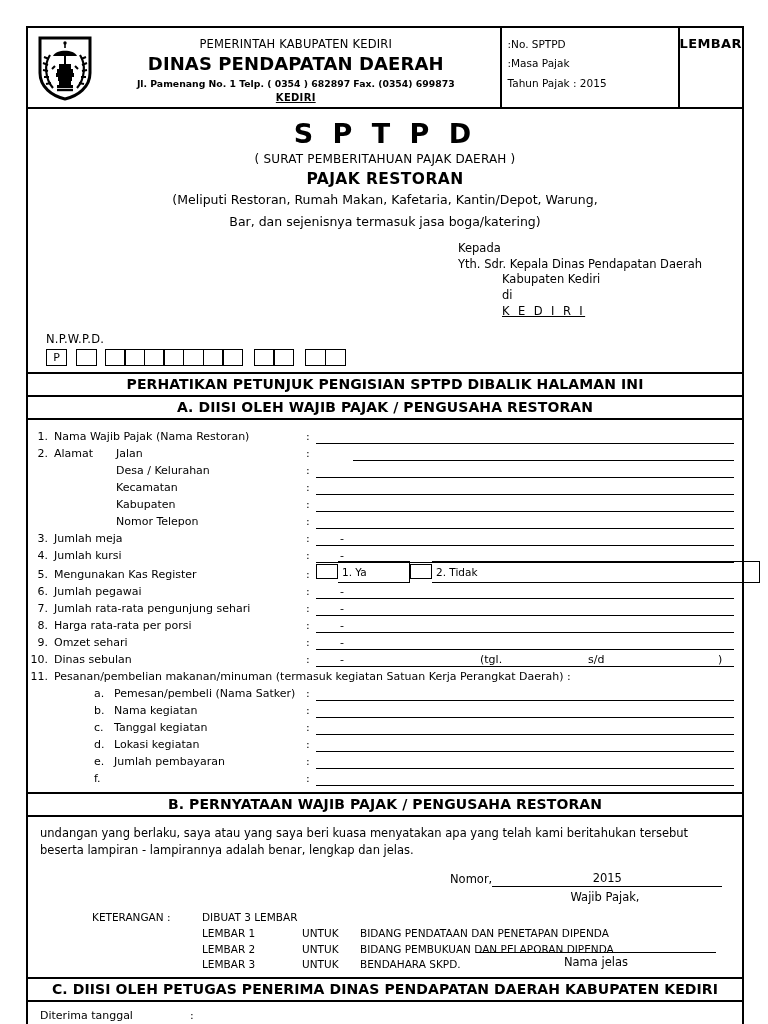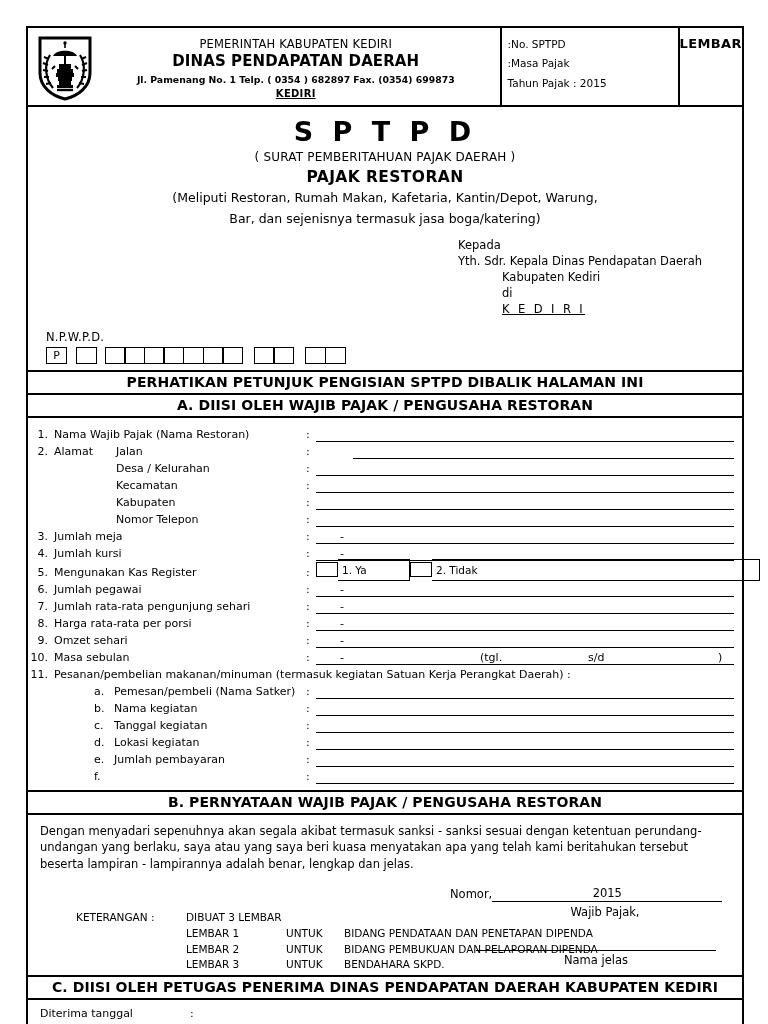--- a/index.html
+++ b/index.html
@@ -65,21 +65,21 @@
     flex: 1;
     text-align: center;
     padding-top: 4px;
   }
   .kop-line1 {
     font-size: 11.5px;
     letter-spacing: .2px;
     line-height: 1.25;
   }
   .kop-line2 {
-    font-size: 15px;
+    font-size: 18px;
     font-weight: bold;
     letter-spacing: .1px;
     line-height: 1.3;
     margin-top: 1px;
   }
   .kop-line3 {
     font-size: 9.3px;
     font-weight: bold;
     line-height: 1.25;
     margin-top: 2px;
@@ -356,21 +356,21 @@
   }
   .c-lab {
     width: 150px;
     flex: 0 0 150px;
   }
   .c-colon { width: 10px; }
 
   
   .keterangan {
     position: absolute;
-    left: 76px;
+    left: 92px;
     top: 910px;
     font-size: 10.5px;
     line-height: 1.5;
   }
   .ket-row { display: flex; }
   .ket-title { width: 110px; flex: 0 0 110px; }
   .ket-c1 { width: 100px; flex: 0 0 100px; }
   .ket-c2 { width: 58px; flex: 0 0 58px; }
 </style>
 </head>
@@ -572,21 +572,21 @@
       <div class="row">
         <div class="r-num">9.</div>
         <div class="r-lab">Omzet sehari</div>
         <div class="r-colon">:</div>
         <div class="r-dash">-</div>
         <div class="r-line"></div>
       </div>
 
       <div class="row">
         <div class="r-num">10.</div>
-        <div class="r-lab">Masa sebulan</div>
+        <div class="r-lab">Dinas sebulan</div>
         <div class="r-colon">:</div>
         <div class="r-dash">-</div>
         <div class="tgl-mark" style="left:452px;">(tgl.</div>
         <div class="tgl-mark" style="left:560px;">s/d</div>
         <div class="tgl-mark" style="left:690px;">)</div>
         <div class="r-line"></div>
       </div>
 
       <div class="row11-head">
         <div class="r-num">11.</div>
@@ -645,21 +645,20 @@
         <div class="r-lab"></div>
         <div class="r-colon">:</div>
         <div class="r-line"></div>
       </div>
 
     </div>
 
     <div class="banner" style="border-top:none;">B. PERNYATAAN WAJIB PAJAK / PENGUSAHA RESTORAN</div>
 
     <div class="sec-b">
-      <div class="b-para">Dengan menyadari sepenuhnya akan segala akibat termasuk sanksi - sanksi sesuai dengan ketentuan perundang-</div>
       <div class="b-para">undangan yang berlaku, saya atau yang saya beri kuasa menyatakan apa yang telah kami beritahukan tersebut</div>
       <div class="b-para">beserta lampiran - lampirannya adalah benar, lengkap dan jelas.</div>
 
       <div class="b-sign">
         <div class="kediri-row">
           <div class="kediri-lbl">Nomor,</div>
           <div class="kediri-line">2015</div>
         </div>
         <div class="wp-lbl">Wajib Pajak,</div>
       </div>

